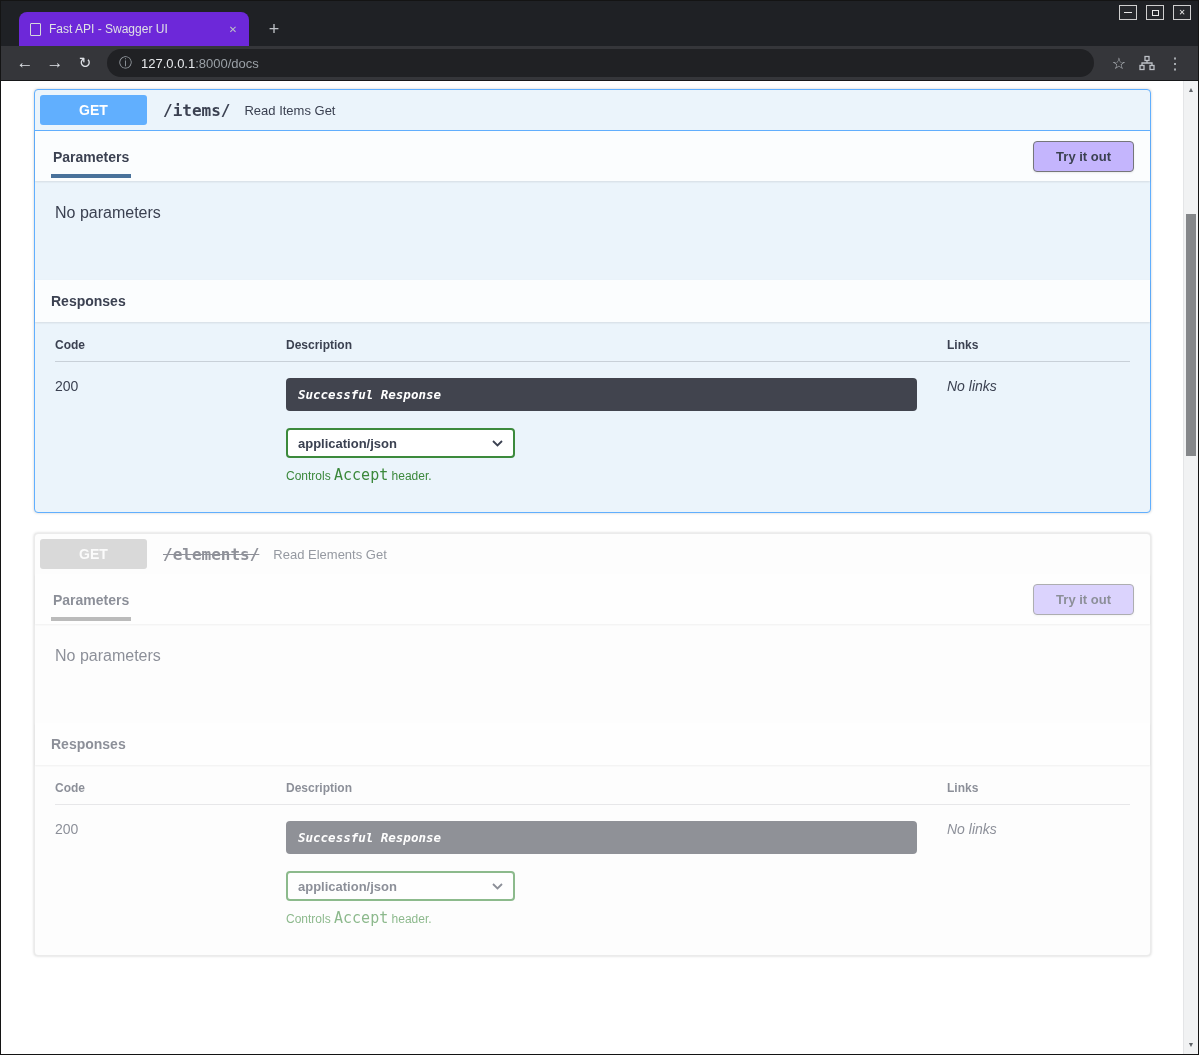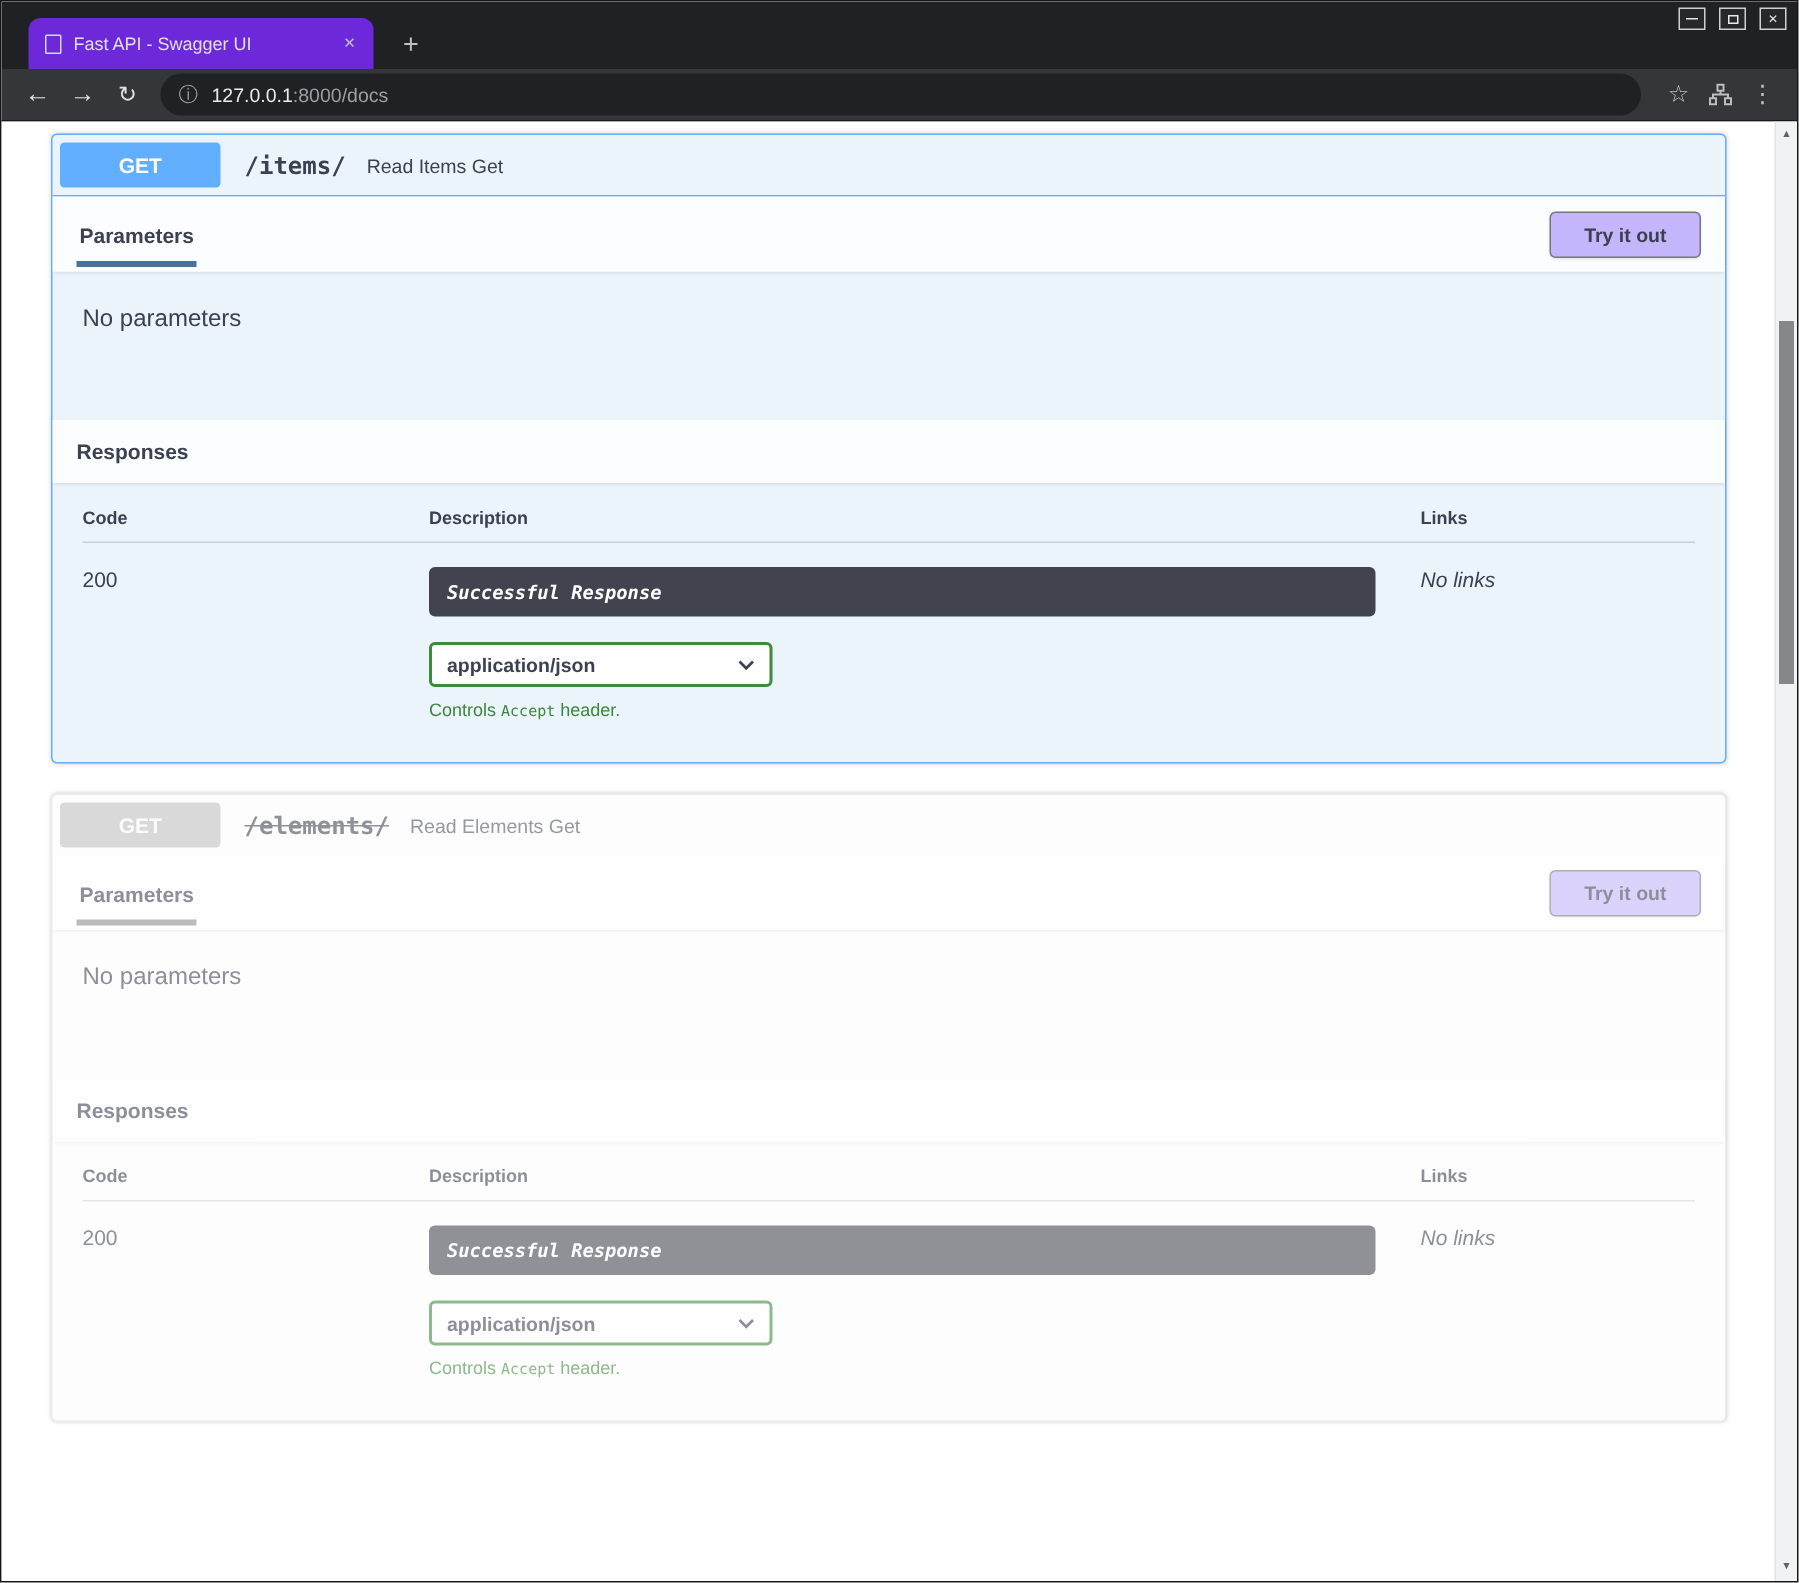--- a/index.html
+++ b/index.html
@@ -89,21 +89,21 @@
         border-bottom:1px solid rgba(59,65,81,.2); color:var(--text-primary,#3b4151); }
   .td { padding-top:16px; font-size:14px; color:var(--text-primary,#3b4151); }
   .desc-box { background:var(--response-dark,#41444e); border-radius:4px; padding:9px 12px;
               margin-right:30px; color:#fff; font-family:"DejaVu Sans Mono", monospace;
               font-size:12.5px; font-style:italic; font-weight:700; }
   .media-select { margin-top:17px; width:229px; height:30px; border:2px solid var(--accept-green,#3c8a3c);
                   border-radius:4px; background:#fff; display:flex; align-items:center;
                   justify-content:space-between; padding:12px 10px; font-size:13px; font-weight:700;
                   color:var(--text-primary,#3b4151); cursor:pointer; }
   .controls-note { margin-top:8px; font-size:12px; color:var(--note-green,#3b883b); }
-  .controls-note code { font-family:"DejaVu Sans Mono", monospace; font-size:10px; }
+  .controls-note code { font-family:"DejaVu Sans Mono", monospace; font-size:15px; }
   .links-cell { font-style:italic; }
 
   
   .scrollbar { position:absolute; top:0; right:0; bottom:0; width:15px; background:#f1f2f3;
                border-left:1px solid #e4e5e7; }
   .sb-arrow { position:absolute; left:0; right:0; height:13px; color:#5f6368; font-size:7px;
               display:flex; align-items:center; justify-content:center; cursor:pointer; }
   .sb-up { top:2px; } .sb-down { bottom:3px; }
   .sb-thumb { position:absolute; top:133px; left:2px; right:2px; height:242px;
               background:#85878a; cursor:grab; }

